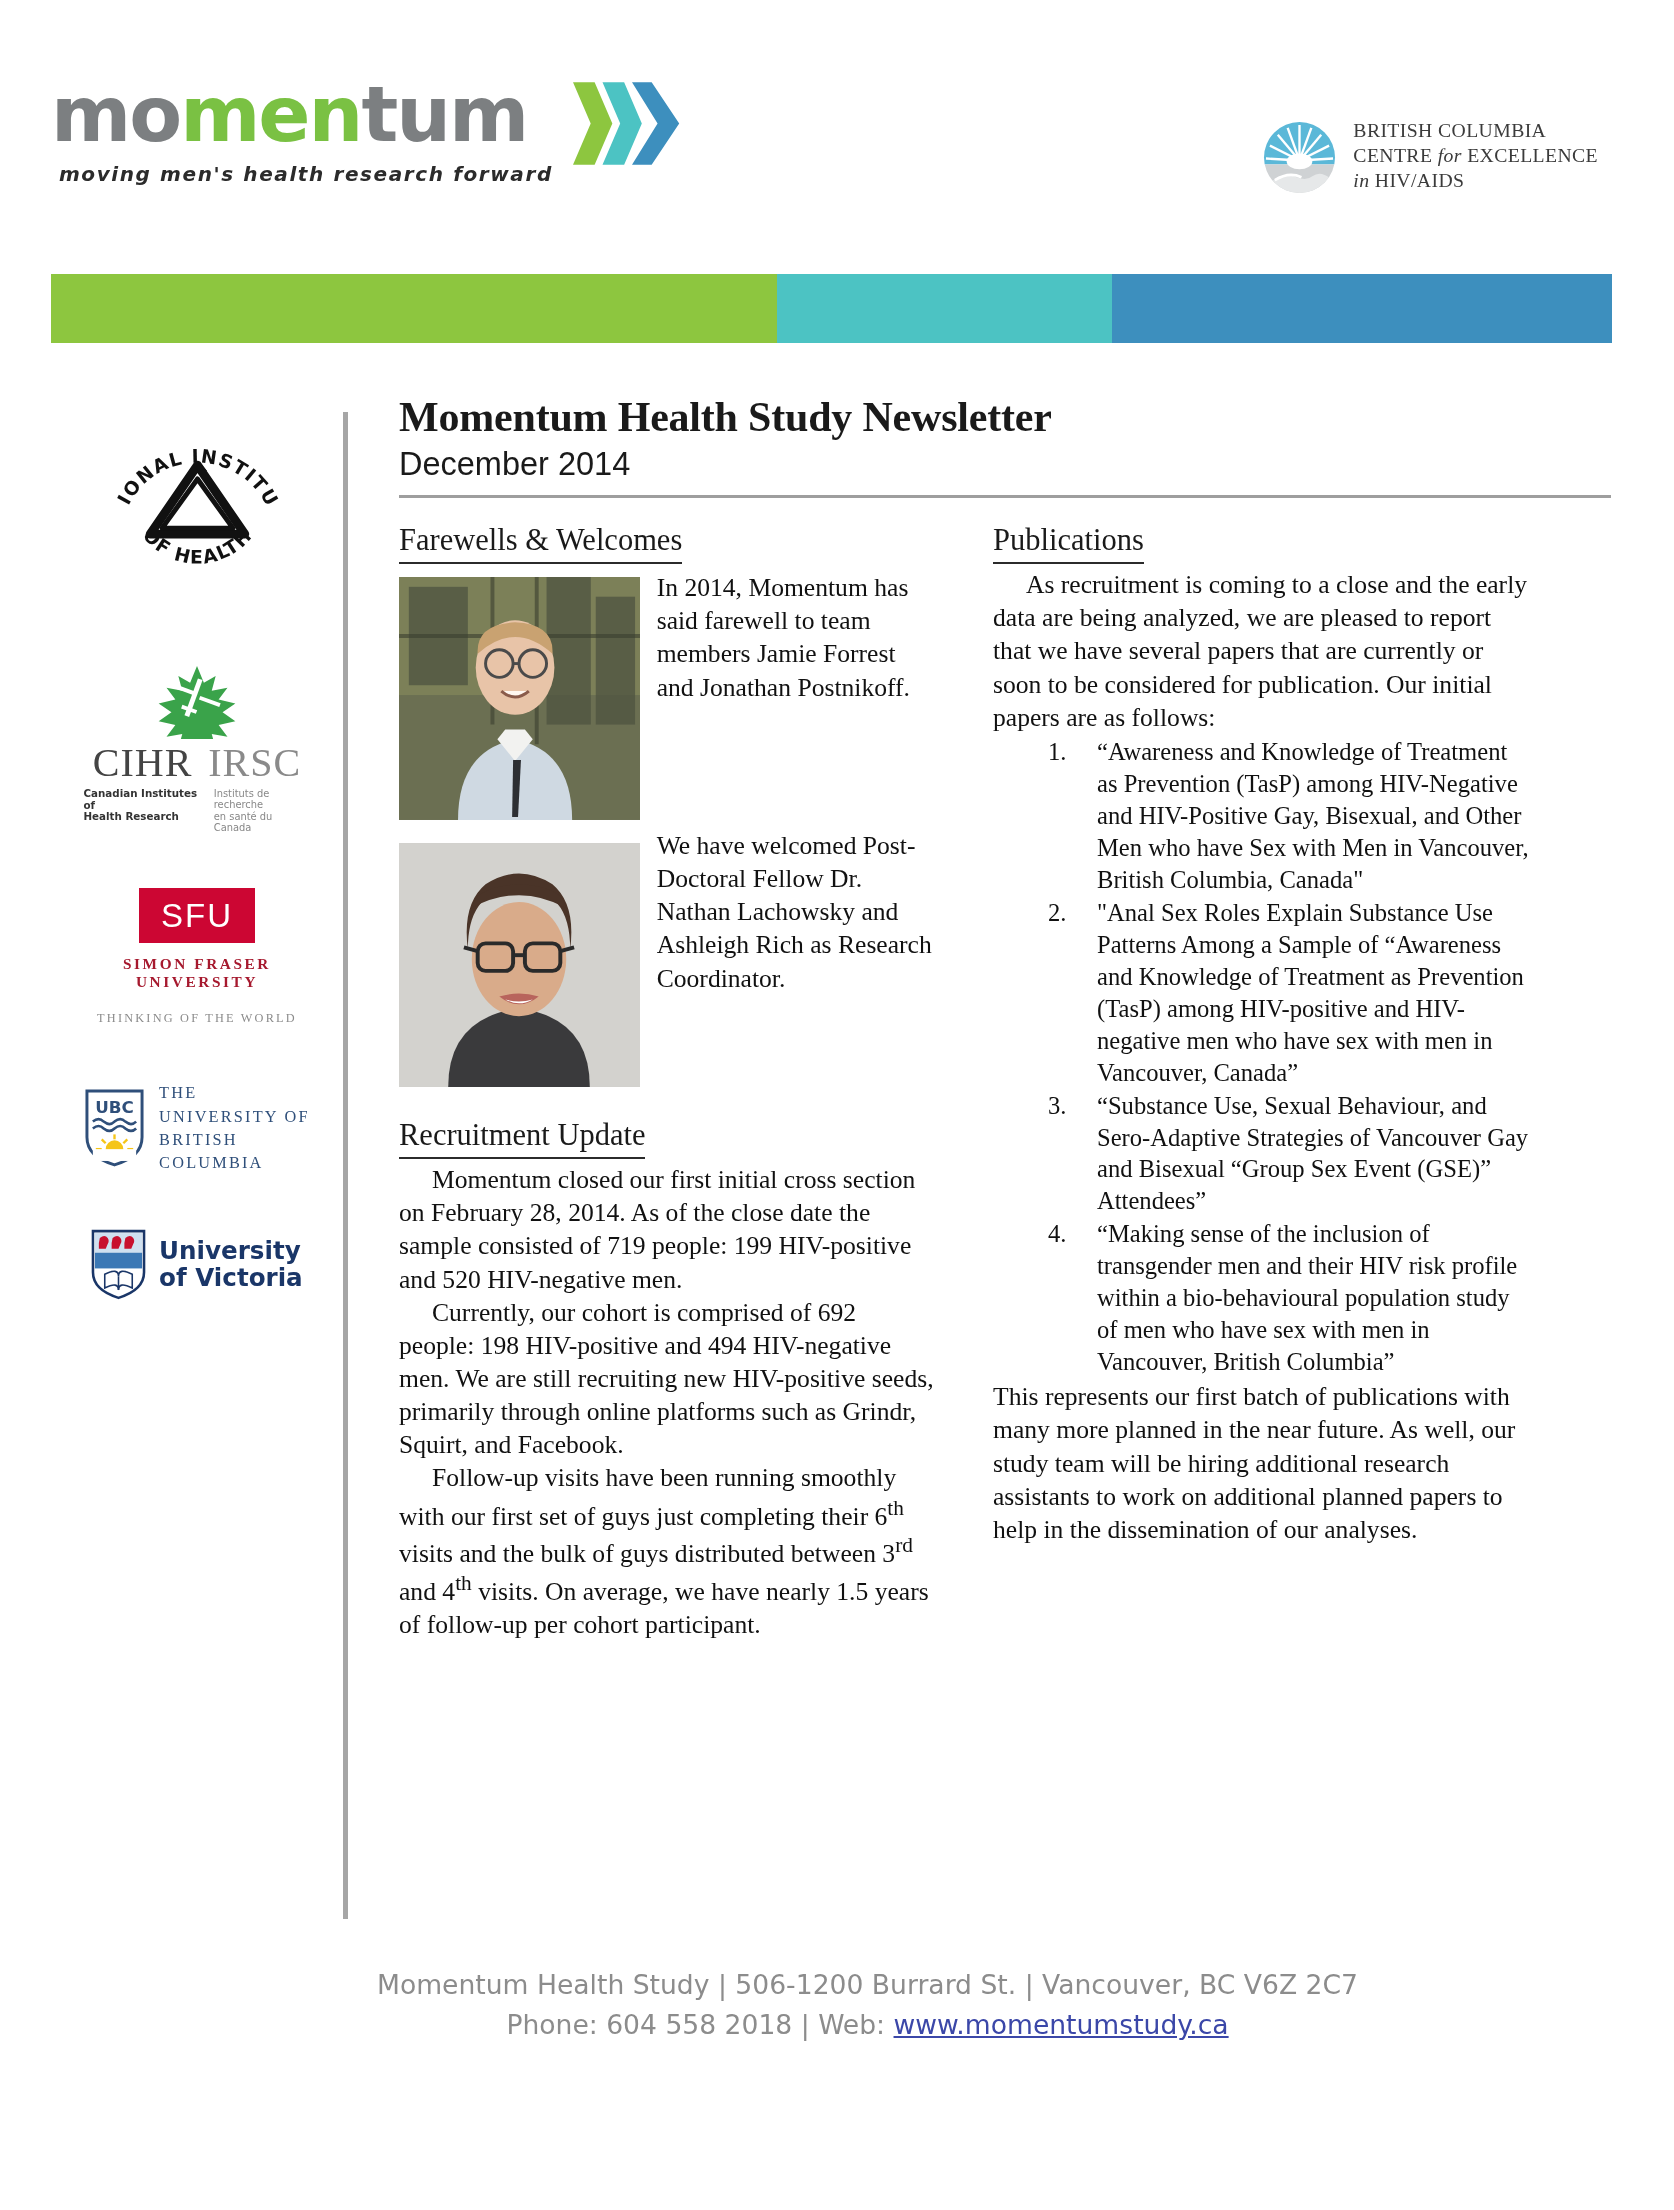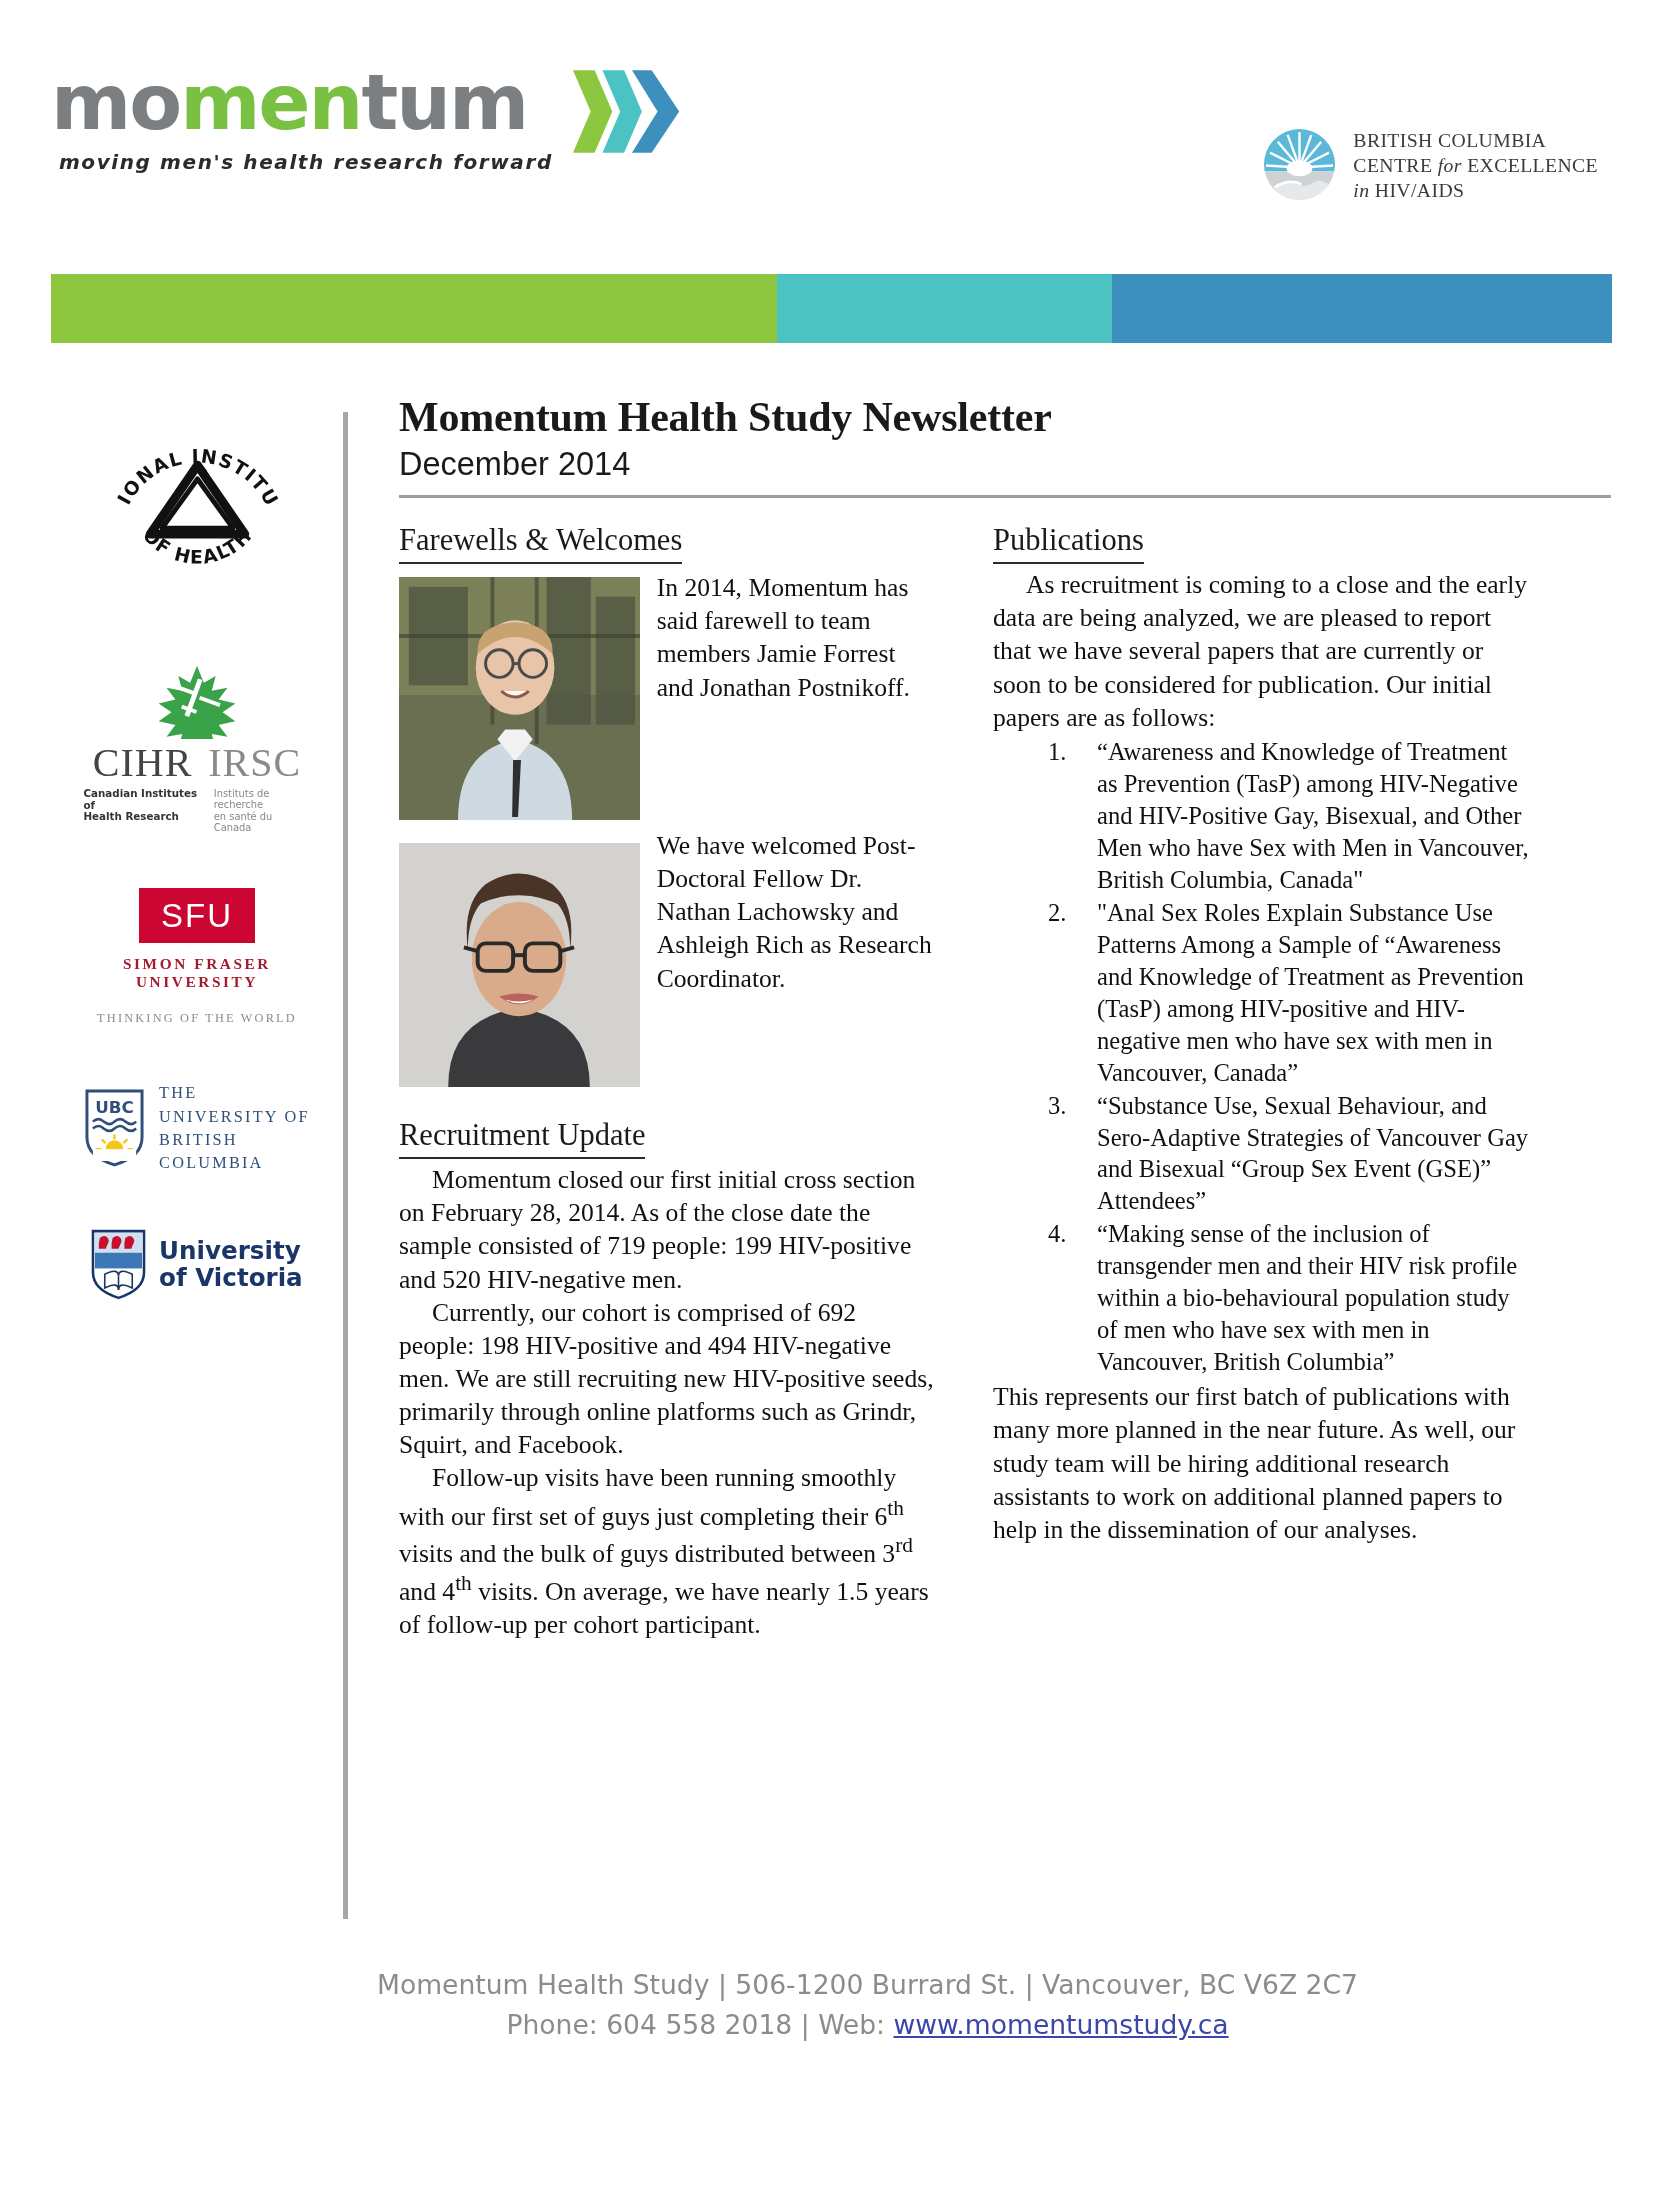--- a/index.html
+++ b/index.html
@@ -26,21 +26,21 @@
 
   .header {
     position: relative;
     height: 251px;
   }
 
   
   .momentum-logo {
     position: absolute;
     left: 51px;
-    top: 64px;
+    top: 76px;
     width: 591px;
     height: 148px;
   }
   .momentum-wordmark {
     font-family: "DejaVu Sans", sans-serif;
     font-weight: bold;
     font-size: 77px;
     letter-spacing: -2px;
     line-height: 1;
     white-space: nowrap;
@@ -63,23 +63,23 @@
     left: 522px;
     top: 2px;
     width: 118px;
     height: 91px;
   }
 
   
   .bccfe-logo {
     position: absolute;
     right: 77px;
-    top: 128px;
-    display: flex;
-    align-items: flex-start;
+    top: 118px;
+    display: flex;
+    align-items: flex-end;
     gap: 17.7px;
   }
   .bccfe-mark {
     width: 73px;
     height: 73px;
     border-radius: 50%;
     overflow: hidden;
     flex: none;
   }
   .bccfe-text {

